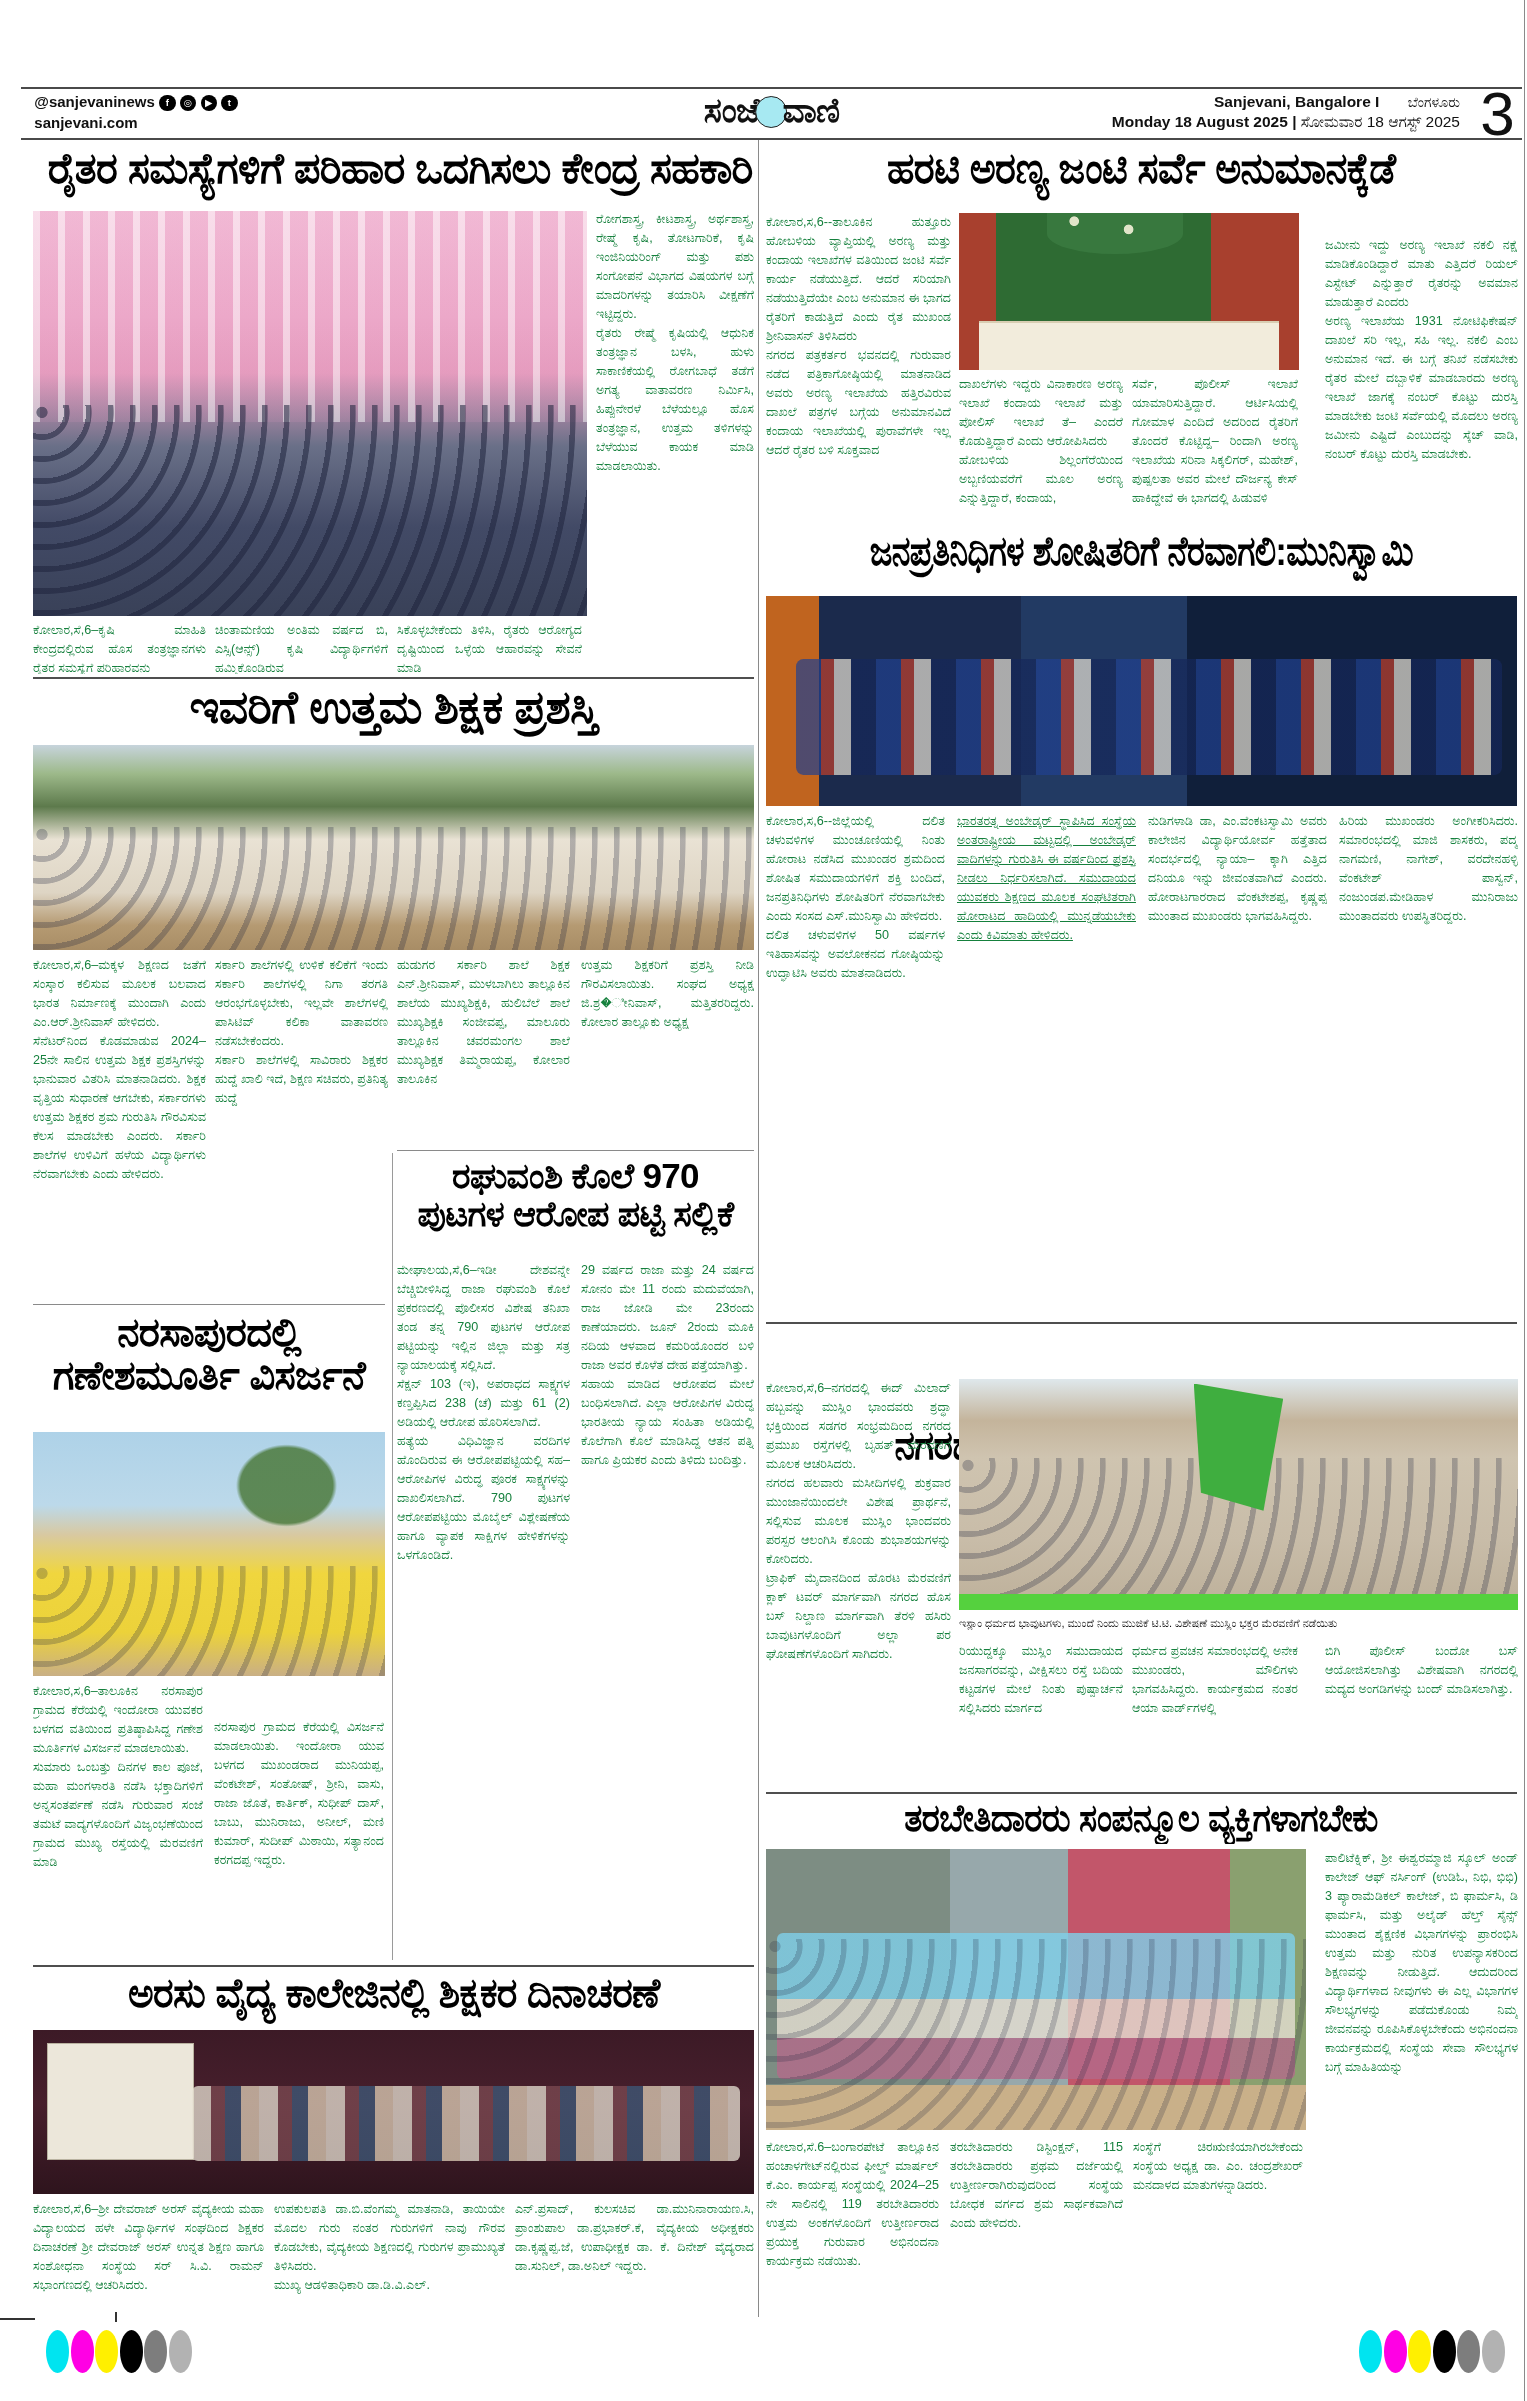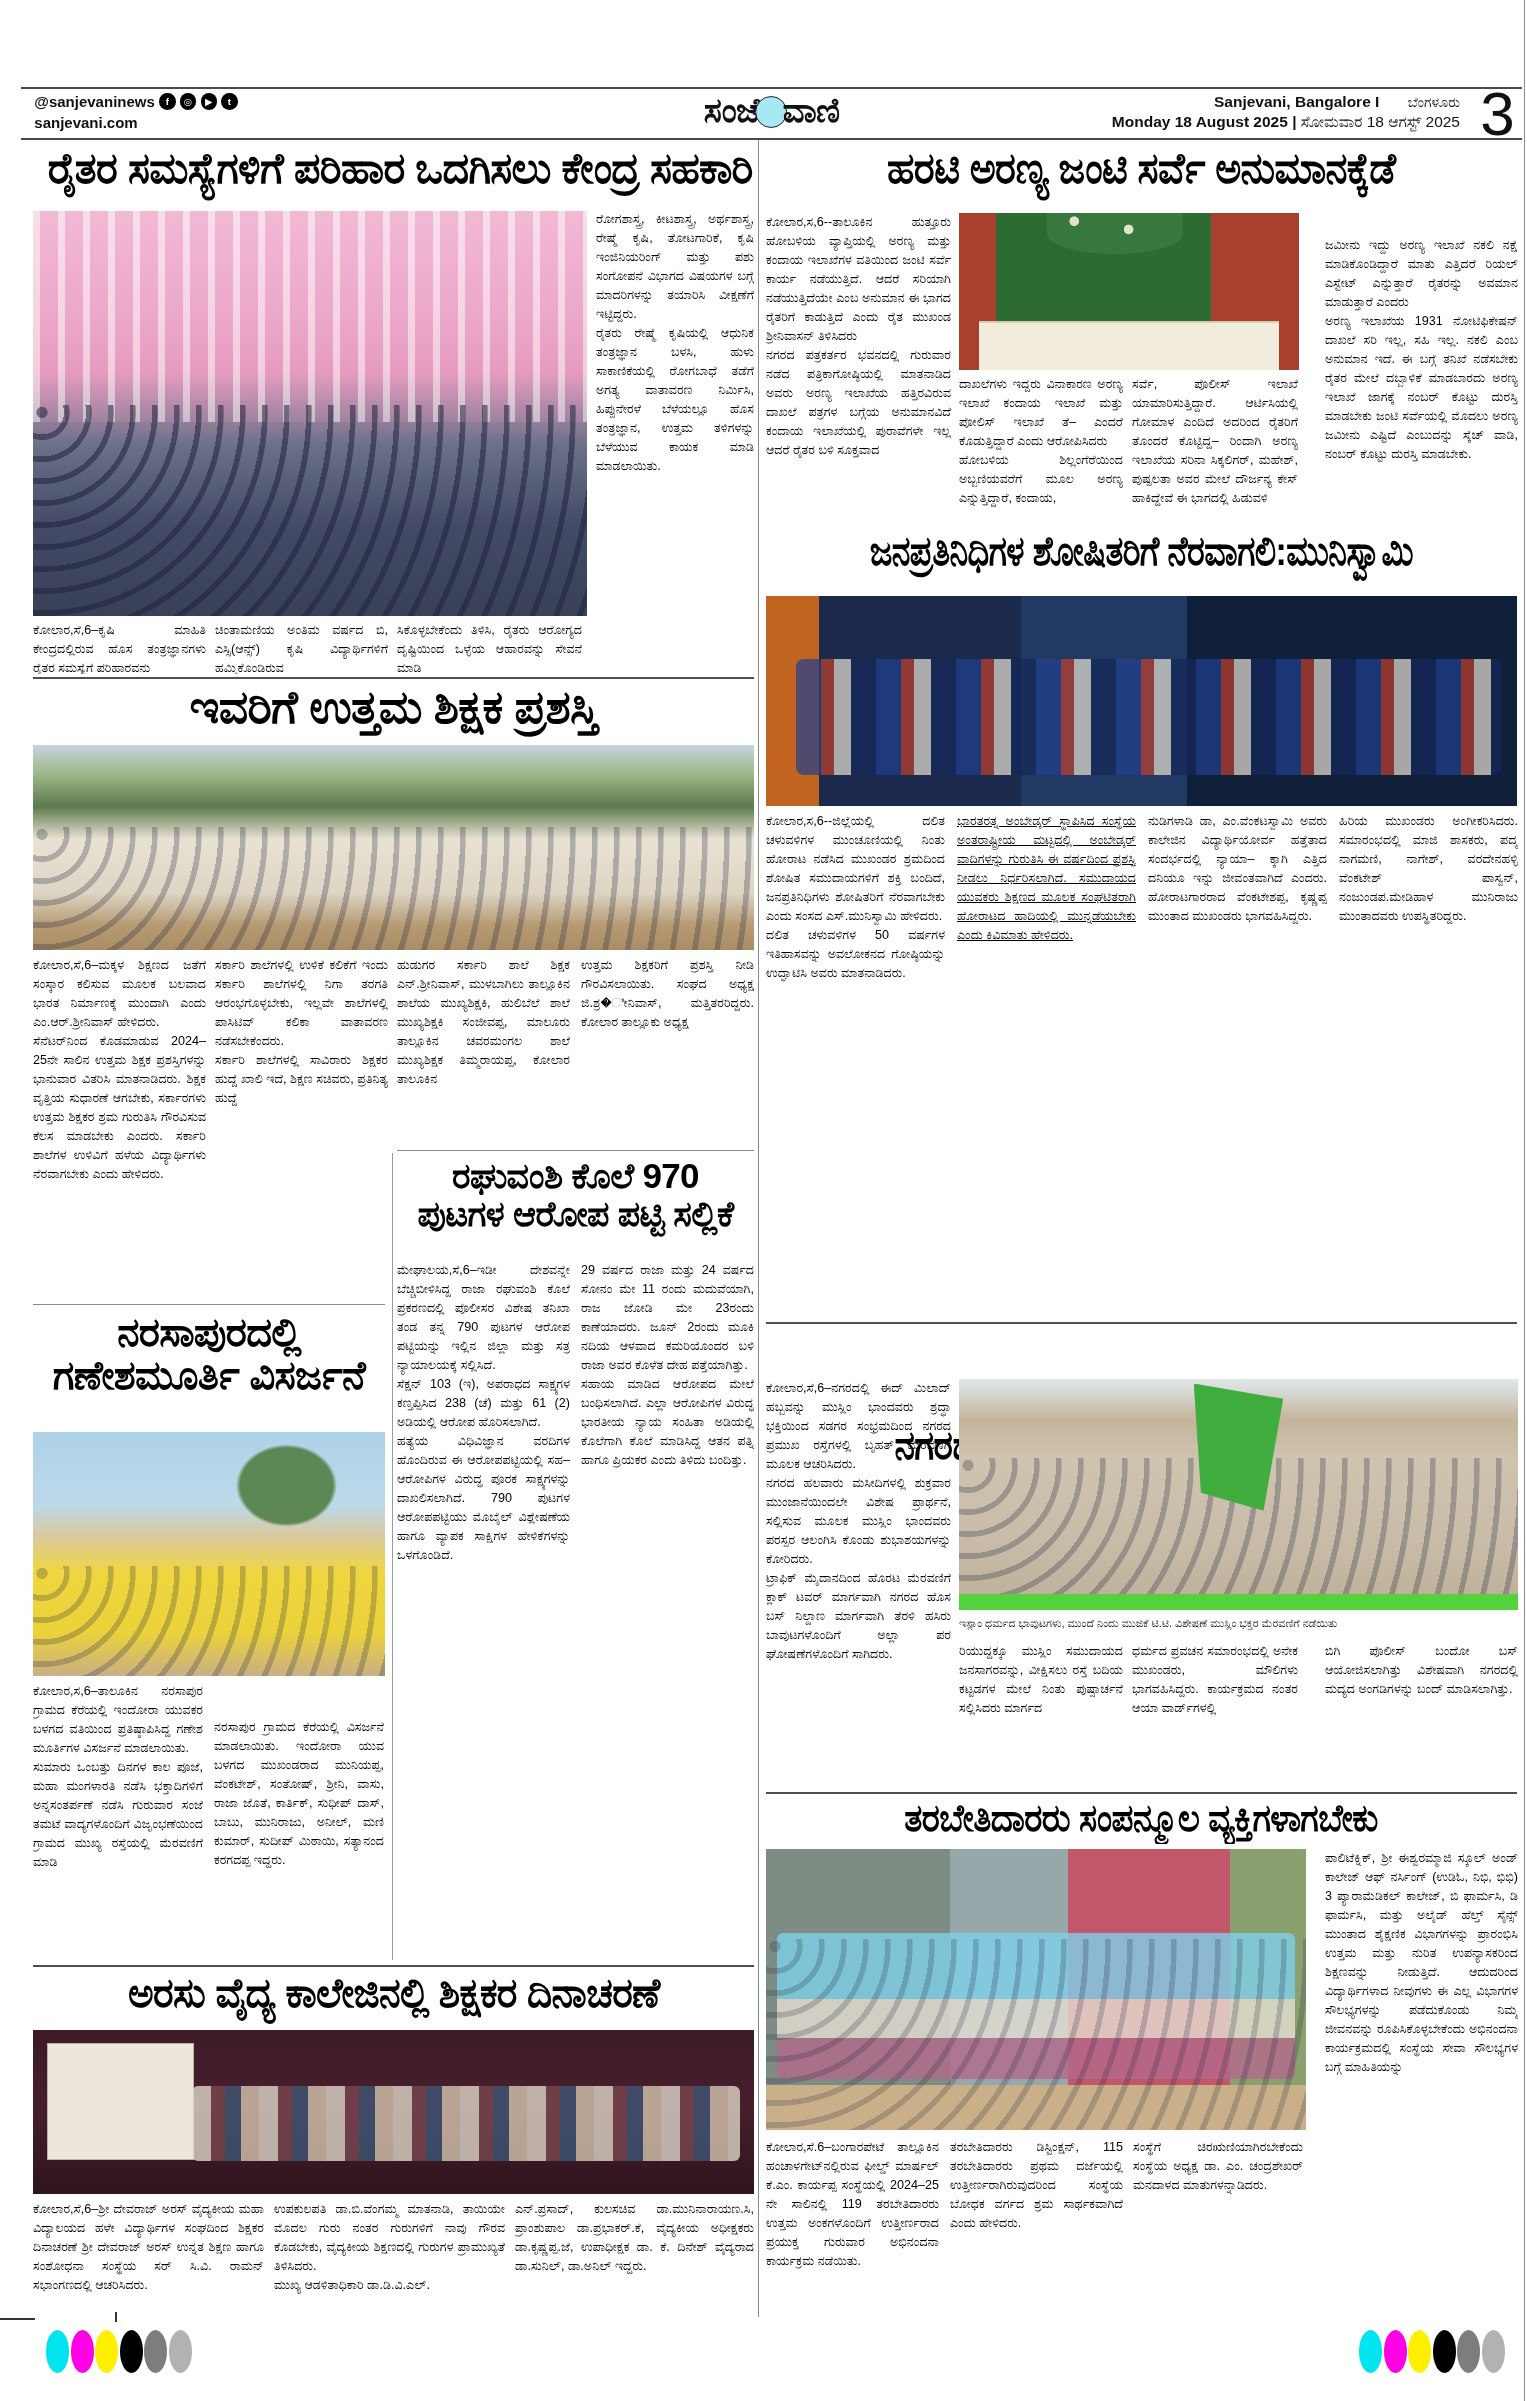--- a/index.html
+++ b/index.html
@@ -2,21 +2,21 @@
 <html style="font-size:12px"><head>
 <meta charset="utf-8">
 <style>
   html,body{margin:0;padding:0;background:#e8e8e8;}
   #page{position:relative;width:1528px;height:2401px;background:#ffffff;margin:0 auto;
         font-family:"Liberation Sans","DejaVu Sans",sans-serif;color:#111;overflow:hidden;}
   
   #header-band{position:absolute;left:21px;right:6px;top:87px;height:49px;
     border-top:2.2px double #4a4a4a;border-bottom:2.2px double #4a4a4a;background:#fff;}
   .hdr-left{position:absolute;left:13.3px;top:4.4px;line-height:1.25;font-size:15px;font-weight:bold;}
-  .social-row{display:flex;align-items:flex-start;gap:4.4px;}
+  .social-row{display:flex;align-items:center;gap:4.4px;}
   .social-icon{width:16.3px;height:16.3px;border-radius:50%;background:#000;color:#fff;font-size:9.6px;
     display:inline-flex;align-items:center;justify-content:center;font-weight:bold;}
   .hdr-site{font-size:15px;font-weight:bold;margin-top:2.2px;}
   #masthead{position:absolute;left:50%;top:1.5px;transform:translateX(-50%);font-size:34px;font-weight:900;
     letter-spacing:-0.7px;white-space:nowrap;text-align:center;}
   #masthead .orb{display:inline-block;width:30px;height:30px;border-radius:50%;background:#a7e9f2;
     border:1.5px solid #222;vertical-align:-6px;margin:0 -4.4px;}
   .hdr-right{position:absolute;right:62px;top:3px;text-align:right;line-height:1.3;}
   .hdr-right .l1{font-size:15.5px;font-weight:bold;}
   .hdr-right .l1 .kn{font-weight:normal;font-size:14px;margin-left:24px;}
@@ -26,21 +26,21 @@
   
   .vrule{position:absolute;width:0.7px;background:#8a8a8a;}
   .hrule{position:absolute;height:1.5px;background:#4f4f4f;}
   .hrule.thin{height:0.7px;background:#8a8a8a;}
   
   .headline{position:absolute;font-weight:900;color:#000;text-align:center;letter-spacing:-0.7px;
     line-height:1.08;overflow:hidden;white-space:nowrap;}
   .headline>span{display:inline-block;transform-origin:center;}
   .headline.wrap{white-space:normal;}
   .bodycol{position:absolute;font-size:12.6px;line-height:19px;text-align:justify;overflow:hidden;
-    white-space:pre-line;color:#000000;}
+    white-space:pre-line;color:#15803d;}
   .caption{position:absolute;font-size:11px;line-height:14px;overflow:hidden;color:#111;text-align:justify;}
   
   .photo{position:absolute;overflow:hidden;background:#ccc;}
   .crowddots{position:absolute;left:0;right:0;bottom:0;
     background:repeating-radial-gradient(circle at 9px 7.4px, rgba(30,35,60,.55) 0 5.2px, transparent 6px 22px);}
   #photoA{background:linear-gradient(180deg,#f2bcd6 0%,#eca9c9 26%,#e49bbd 40%,#6a7088 58%,#424a66 78%,#394158 100%);}
   #photoA .curtain{position:absolute;left:0;right:0;top:0;height:52%;
     background:repeating-linear-gradient(90deg,rgba(255,255,255,.5) 0 7.4px,rgba(236,160,200,.12) 7.4px 25px);}
   #photoB{background:linear-gradient(180deg,#c7d4dc 0%,#9db98a 14%,#5d7a4c 30%,#e9e2d4 46%,#ded5c4 72%,#b59a72 88%,#a88d66 100%);}
   #photoD{background:linear-gradient(180deg,#aed2e8 0%,#bcd9ea 30%,#d8c9a2 42%,#f0d63e 58%,#ecd23a 82%,#c9af85 100%);}

